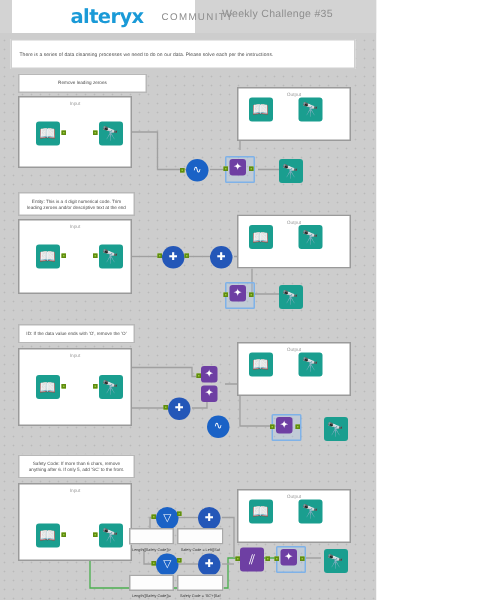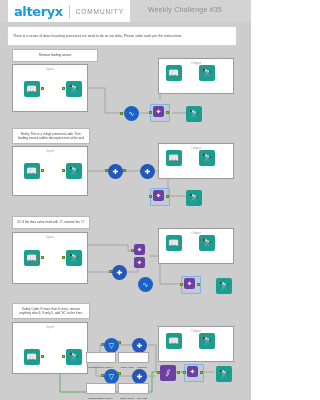--- a/index.html
+++ b/index.html
@@ -21,21 +21,21 @@
   
   .hdr-bar {
     position: absolute; left: 0; top: 0;
     width: 251px; height: 22px;
     background: #d3d3d3;
   }
   .brand-block {
     position: absolute; left: 8px; top: 0;
     width: 122px; height: 22px;
     background: #ffffff;
-    display: flex; align-items: center;
+    display: flex; align-items: center; padding-left: 33px;
   }
   .brand-logo {
     font-family: "DejaVu Sans", sans-serif;
     font-size: 13px; font-weight: 700;
     color: #1a9ad7; letter-spacing: -0.4px;
     padding-left: 6px;
   }
   .brand-sep {
     width: 1px; height: 13px; background: #c6c6c6; margin: 0 6px;
   }

